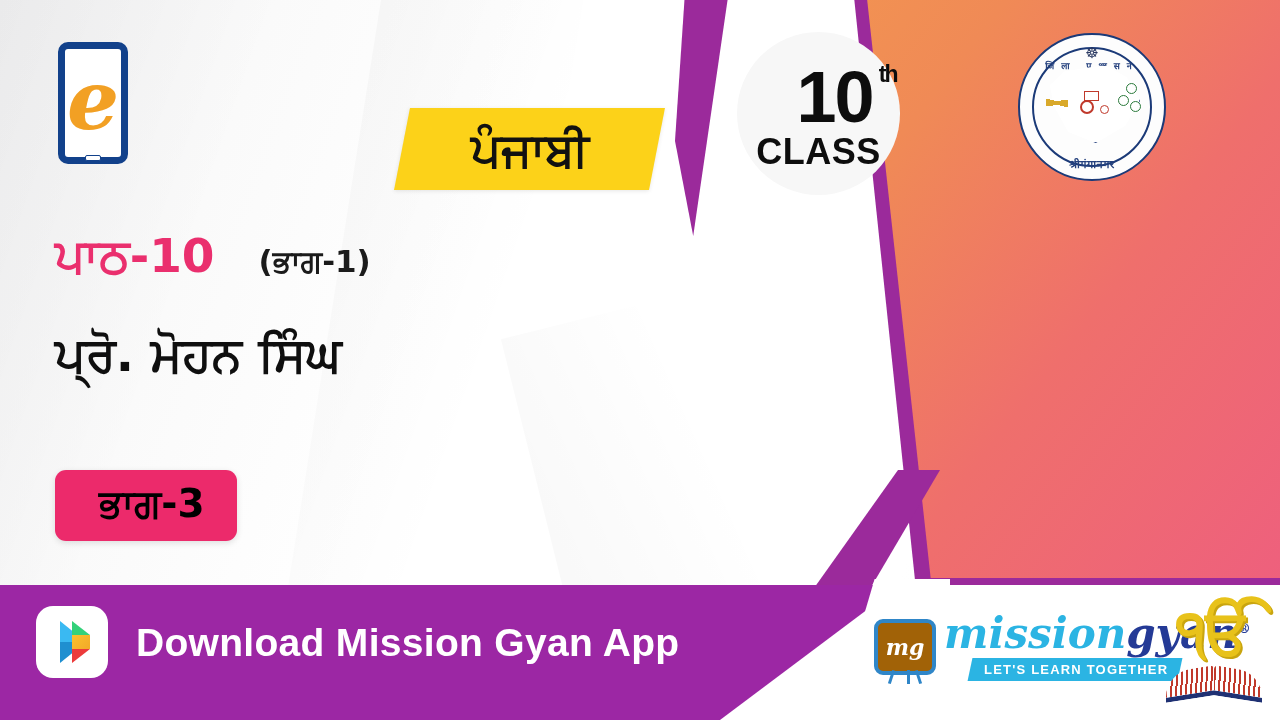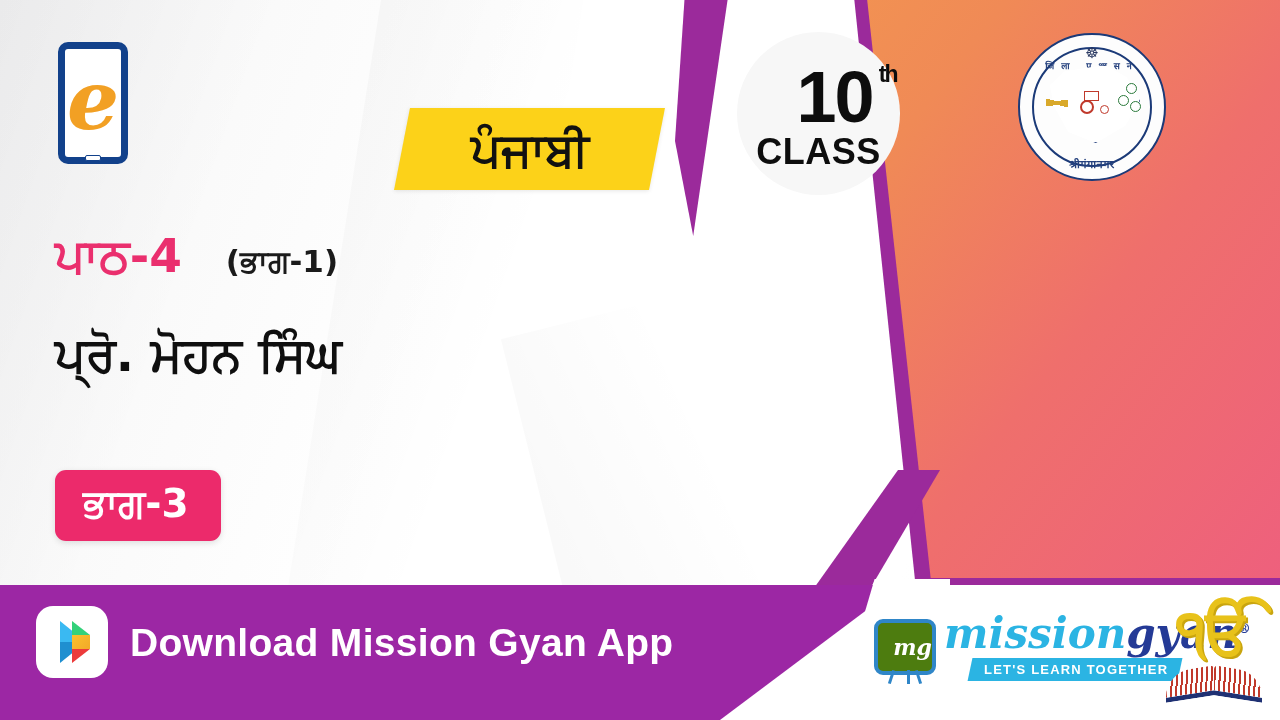--- a/index.html
+++ b/index.html
@@ -179,65 +179,65 @@
   .title {
     position:absolute; left:55px; top:328px;
     color:#0f0f0f; font-size:48px; font-weight:700; line-height:1.12;
     font-family:"DejaVu Sans", sans-serif;
   }
 
   
   .part-pill {
     position:absolute; left:55px; top:470px;
     background:#ec2a6b; border-radius:11px;
-    padding:14px 32px 18px 28px;
-    color:#ffffff; font-size:39px; font-weight:700; line-height:1;
+    padding:14px 32px 18px 44px;
+    color:#000000; font-size:39px; font-weight:700; line-height:1;
     font-family:"DejaVu Sans", sans-serif;
     box-shadow:0 2px 6px rgba(0,0,0,0.12);
   }
 
   
   .bottom-bar {
     position:absolute; left:0; bottom:0; width:1280px; height:135px;
     background:#ffffff;
   }
   .bb-purple {
     position:absolute; left:0; top:0; width:900px; height:135px;
     background:#9c27a4;
     clip-path:polygon(0 0, 100% 0, 80% 100%, 0 100%);
   }
   .bb-wedge {
     position:absolute; left:820px; top:-6px; width:130px; height:150px;
     background:#ffffff;
     clip-path:polygon(42% 0, 100% 0, 100% 100%, 8% 100%);
   }
   .dl-row {
-    position:absolute; left:36px; top:21px; display:flex; align-items:center; gap:22px;
+    position:absolute; left:36px; top:21px; display:flex; align-items:center; gap:28px;
   }
   .play-icon {
     width:72px; height:72px; background:#ffffff; border-radius:17px;
     position:relative; flex:none;
   }
   .play-icon .tri { position:absolute; left:24px; top:15px; width:0; height:0; }
   .play-icon .t1 { border-left:26px solid #3ab9f2; border-top:21px solid transparent; border-bottom:0 solid transparent; }
   .play-icon .t2 { top:36px; border-left:26px solid #1f8fd0; border-bottom:21px solid transparent; border-top:0 solid transparent; }
   .play-icon .t3 { left:36px; top:15px; border-left:18px solid #33d17a; border-top:14px solid transparent; border-bottom:0; }
   .play-icon .t4 { left:36px; top:29px; border-left:18px solid #fbc02d; border-top:0; border-bottom:0; height:14px; width:18px; background:linear-gradient(135deg,#fbc02d,#f2a929); border:0; }
   .play-icon .t5 { left:36px; top:43px; border-left:18px solid #ec3b3b; border-bottom:14px solid transparent; border-top:0; }
   .dl-text {
     color:#ffffff; font-size:39px; font-weight:700; line-height:1;
     letter-spacing:0.3px;
   }
 
   
   .mg-logo { position:absolute; left:874px; top:28px; display:flex; align-items:center; gap:8px; }
   .mg-board {
-    width:62px; height:56px; background:#4d7c0f; border:4px solid #2f86c8; border-radius:9px;
+    width:62px; height:56px; background:#a16207; border:4px solid #2f86c8; border-radius:9px;
     position:relative; flex:none;
-    display:flex; align-items:center; justify-content:flex-end;
+    display:flex; align-items:center; justify-content:center;
     color:#ffffff; font-size:22px; font-style:italic; font-weight:700;
     font-family:"DejaVu Serif", serif;
   }
   .mg-board .leg { position:absolute; bottom:-13px; width:3px; height:14px; background:#2f86c8; }
   .mg-board .l1 { left:12px; transform:rotate(18deg); }
   .mg-board .l2 { left:29px; }
   .mg-board .l3 { right:12px; transform:rotate(-18deg); }
   .mg-words { display:flex; flex-direction:column; gap:3px; }
   .mg-name {
     font-size:42px; font-weight:700; font-style:italic; line-height:1;
@@ -322,21 +322,21 @@
       <div class="e">e</div>
       <div class="home"></div>
     </div>
   </div>
 
   <div class="subject-badge">
     <span>ਪੰਜਾਬੀ</span>
   </div>
 
   <div class="lesson-row">
-    <div class="lesson-no">ਪਾਠ-4</div>
+    <div class="lesson-no">ਪਾਠ-10</div>
     <div class="lesson-part">(ਭਾਗ-1)</div>
   </div>
 
   <div class="title">ਪ੍ਰੋ. ਮੋਹਨ ਸਿੰਘ</div>
 
   <div class="part-pill">ਭਾਗ-3</div>
 
   <div class="bottom-bar">
     <div class="bb-purple"></div>
     <div class="bb-wedge"></div>

